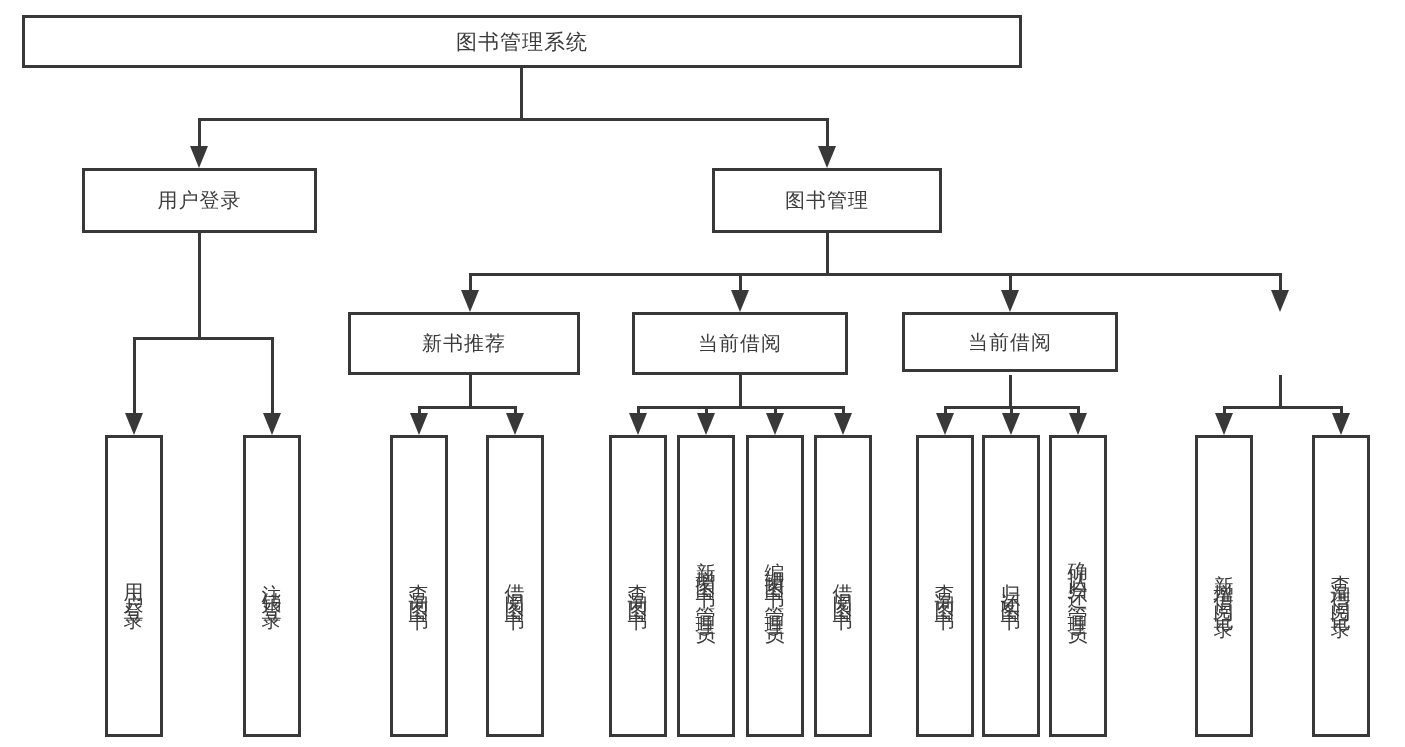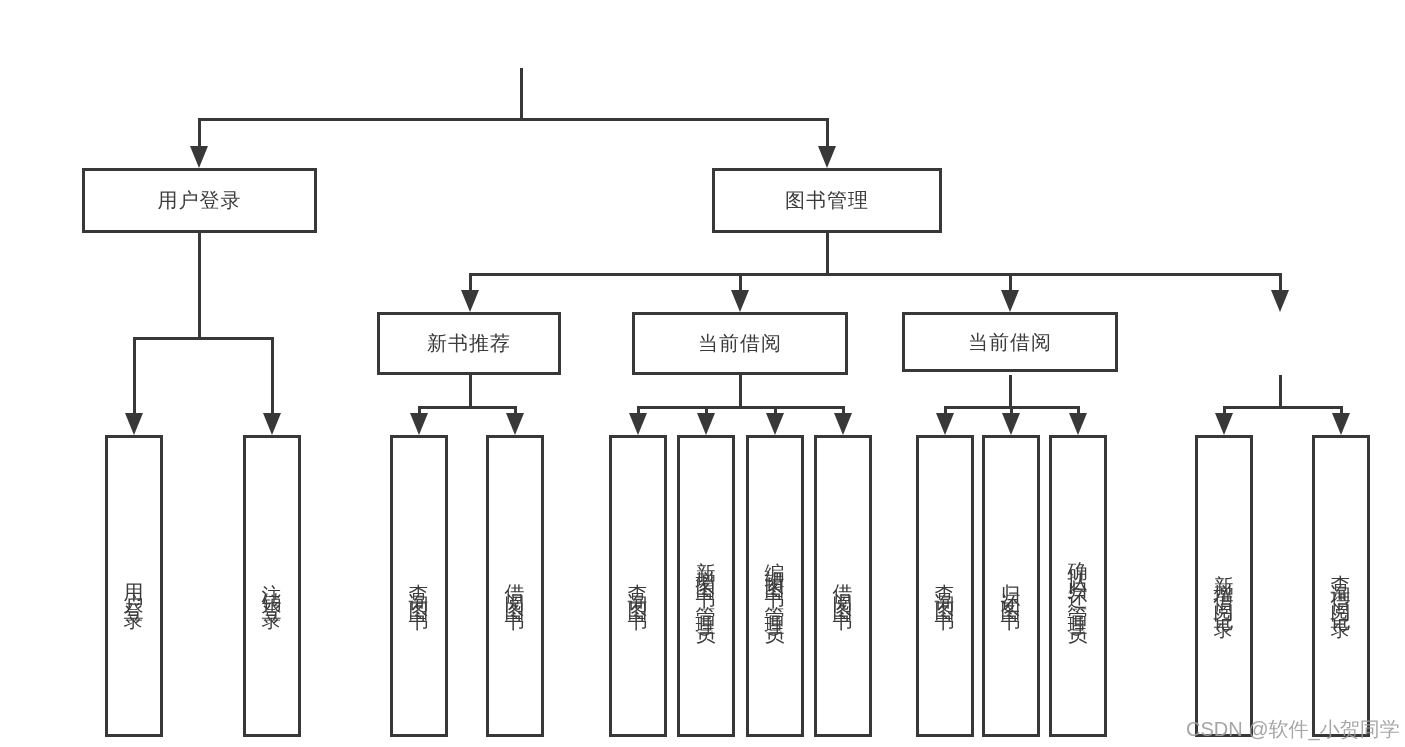--- a/index.html
+++ b/index.html
@@ -87,25 +87,26 @@
   <div class="vline" style="left:1077px;top:406px;height:9px"></div>
   <div class="ahead" style="left:1069px;top:413px"></div>
 
   <div class="vline" style="left:1279px;top:375px;height:34px"></div>
   <div class="hline" style="left:1223px;top:406px;width:119px"></div>
   <div class="vline" style="left:1223px;top:406px;height:9px"></div>
   <div class="ahead" style="left:1215px;top:413px"></div>
   <div class="vline" style="left:1340px;top:406px;height:9px"></div>
   <div class="ahead" style="left:1332px;top:413px"></div>
 
+  <div class="box hbox root" style="left:22px;top:15px;width:1000px;height:53px">图书管理系统</div>
 
   <div class="box hbox" style="left:82px;top:168px;width:235px;height:65px">用户登录</div>
   <div class="box hbox" style="left:712px;top:168px;width:230px;height:65px">图书管理</div>
 
-  <div class="box hbox" style="left:377px;top:312px;width:184px;height:63px">新书推荐</div>
+  <div class="box hbox" style="left:348px;top:312px;width:232px;height:63px">新书推荐</div>
   <div class="box hbox" style="left:632px;top:312px;width:216px;height:63px">当前借阅</div>
   <div class="box hbox" style="left:902px;top:312px;width:216px;height:60px">当前借阅</div>
 
   <div class="box leaf" style="left:105px">
     <span class="vtext">用户登录</span>
   </div>
   <div class="box leaf" style="left:243px">
     <span class="vtext">注销登录</span>
   </div>
 
@@ -139,15 +140,14 @@
     <span class="vtext">确认归还（管理员）</span>
   </div>
 
   <div class="box leaf" style="left:1195px">
     <span class="vtext">新增借阅记录</span>
   </div>
   <div class="box leaf" style="left:1312px">
     <span class="vtext">查询借阅记录</span>
   </div>
 
-  <div class="watermark">CSDN @软件_小贺同学</div>
 
 </div>
 
 </body></html>

